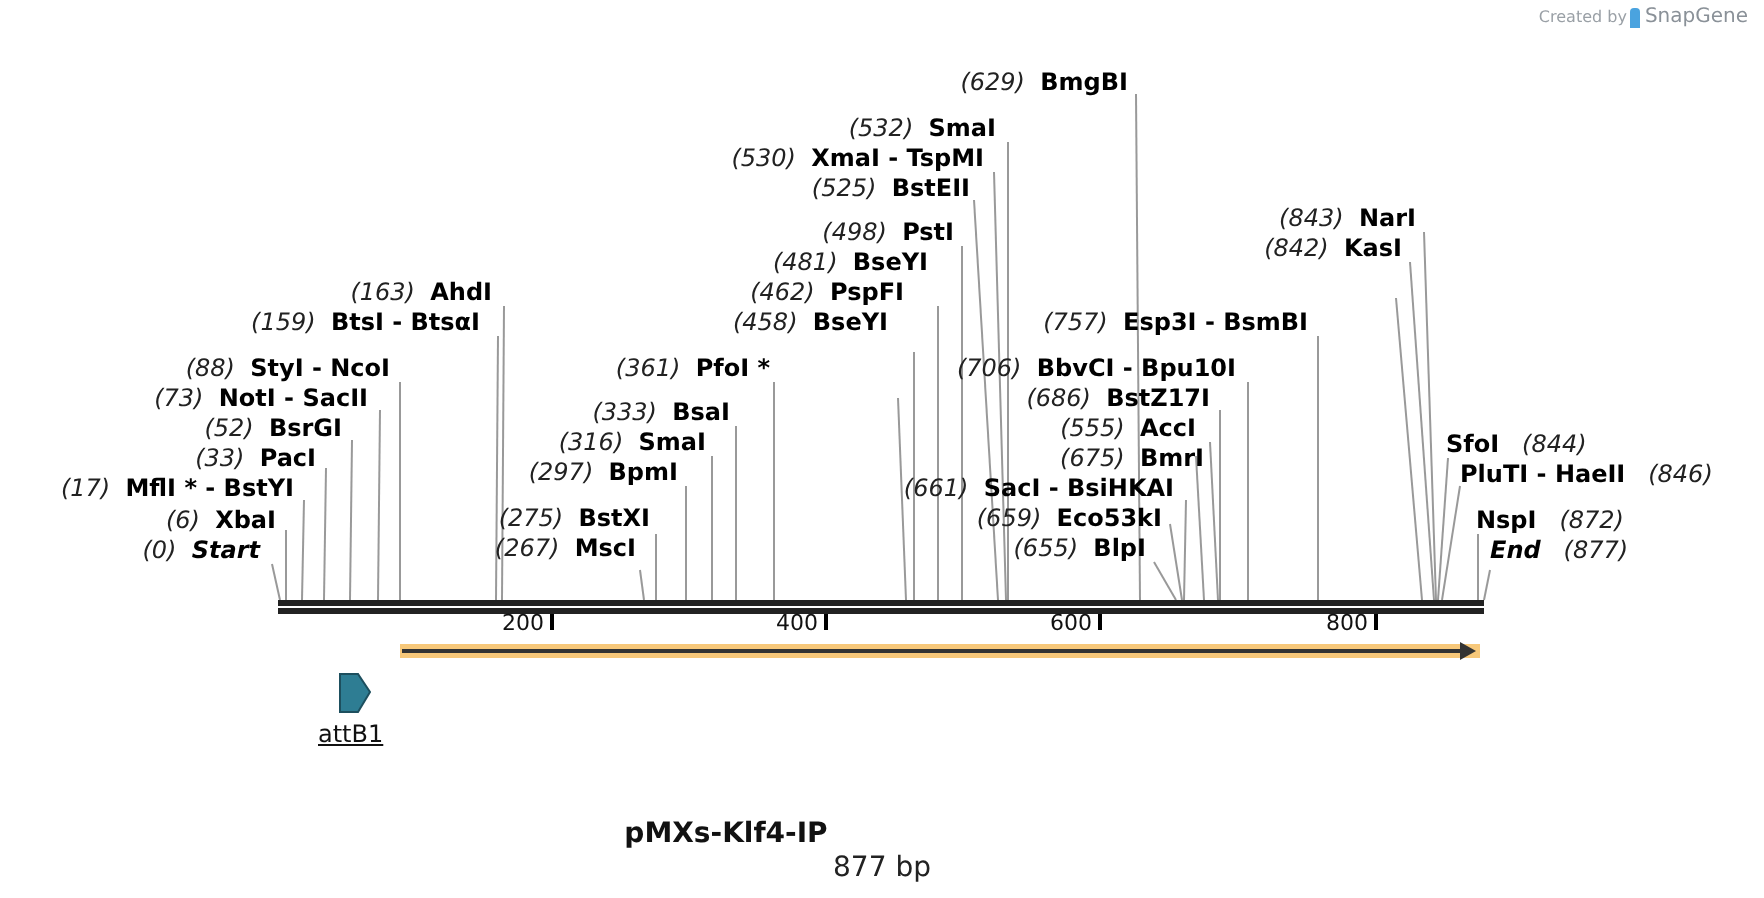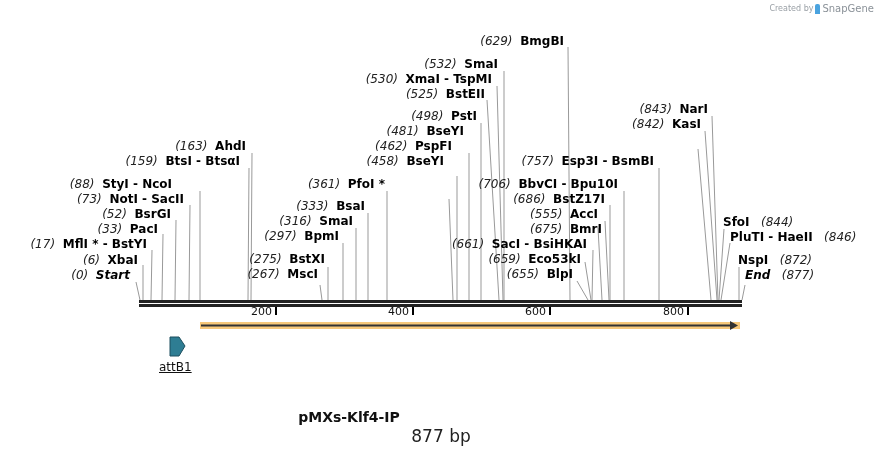--- a/index.html
+++ b/index.html
@@ -6,22 +6,22 @@
   body { width:882px; height:449px; position:relative; overflow:hidden;
          font-family:"DejaVu Sans", sans-serif; color:#111; }
   #map { position:absolute; left:0; top:0; width:882px; height:449px;border-radius:32px; }
   .lbl { position:absolute; white-space:nowrap; font-size:12px; line-height:14px; }
   .pos { font-weight:normal; color:#222;font-style:italic; }
   .enz { font-weight:bold; color:#000; }
   .it { font-style:italic; }
   .credit { position:absolute; right:8px; top:3px; font-size:8px; color:#9aa0a6; display:flex; align-items:center; gap:2px; }
   .credit .brand { font-size:10px; color:#8a9198; }
   .credit .logo { width:5px; height:10px; background:#4aa3df; border-radius:2px 2px 0 0; display:inline-block; }
-  .title { position:absolute; left:0; width:698px; text-align:center; top:409px; font-size:14px; font-weight:bold; }
-  .subtitle { position:absolute; left:0; width:882px; text-align:center; top:426px; font-size:17px; color:#222; }
+  .title { position:absolute; left:14px; width:698px; text-align:center; top:409px; font-size:14px; font-weight:bold; }
+  .subtitle { position:absolute; left:0; width:882px; text-align:center; top:426px; font-size:14px; color:#222; }
   .tick-label { position:absolute; font-size:11px; top:305px; }
   .feat-label { position:absolute; font-size:12px; top:360px;text-decoration:underline; }
 </style>
 </head>
 <body>
 
 <div id="map">
   <div class="credit">
     <span>Created by</span>
     <span class="logo"></span>
@@ -95,21 +95,21 @@
   <div class="tick-label" style="left:663px">800</div>
 
   <div class="feat-label" style="left:159px">attB1</div>
 
   <div class="lbl" style="right:752px;top:268px"><span class="pos">(0)</span>&nbsp;&nbsp;<span class="enz it">Start</span></div>
   <div class="lbl" style="right:744px;top:253px"><span class="pos">(6)</span>&nbsp;&nbsp;<span class="enz">XbaI</span></div>
   <div class="lbl" style="right:735px;top:237px"><span class="pos">(17)</span>&nbsp;&nbsp;<span class="enz">MflI * - BstYI</span></div>
   <div class="lbl" style="right:724px;top:222px"><span class="pos">(33)</span>&nbsp;&nbsp;<span class="enz">PacI</span></div>
   <div class="lbl" style="right:711px;top:207px"><span class="pos">(52)</span>&nbsp;&nbsp;<span class="enz">BsrGI</span></div>
   <div class="lbl" style="right:698px;top:192px"><span class="pos">(73)</span>&nbsp;&nbsp;<span class="enz">NotI  - SacII</span></div>
-  <div class="lbl" style="right:710px;top:177px"><span class="pos">(88)</span>&nbsp;&nbsp;<span class="enz">StyI  - NcoI</span></div>
+  <div class="lbl" style="right:687px;top:177px"><span class="pos">(88)</span>&nbsp;&nbsp;<span class="enz">StyI  - NcoI</span></div>
   <div class="lbl" style="right:642px;top:154px"><span class="pos">(159)</span>&nbsp;&nbsp;<span class="enz">BtsI  - BtsαI</span></div>
   <div class="lbl" style="right:636px;top:139px"><span class="pos">(163)</span>&nbsp;&nbsp;<span class="enz">AhdI</span></div>
   <div class="lbl" style="right:564px;top:267px"><span class="pos">(267)</span>&nbsp;&nbsp;<span class="enz">MscI</span></div>
   <div class="lbl" style="right:557px;top:252px"><span class="pos">(275)</span>&nbsp;&nbsp;<span class="enz">BstXI</span></div>
   <div class="lbl" style="right:543px;top:229px"><span class="pos">(297)</span>&nbsp;&nbsp;<span class="enz">BpmI</span></div>
   <div class="lbl" style="right:529px;top:214px"><span class="pos">(316)</span>&nbsp;&nbsp;<span class="enz">SmaI</span></div>
   <div class="lbl" style="right:517px;top:199px"><span class="pos">(333)</span>&nbsp;&nbsp;<span class="enz">BsaI</span></div>
   <div class="lbl" style="right:497px;top:177px"><span class="pos">(361)</span>&nbsp;&nbsp;<span class="enz">PfoI *</span></div>
   <div class="lbl" style="right:438px;top:154px"><span class="pos">(458)</span>&nbsp;&nbsp;<span class="enz">BseYI</span></div>
   <div class="lbl" style="right:430px;top:139px"><span class="pos">(462)</span>&nbsp;&nbsp;<span class="enz">PspFI</span></div>

